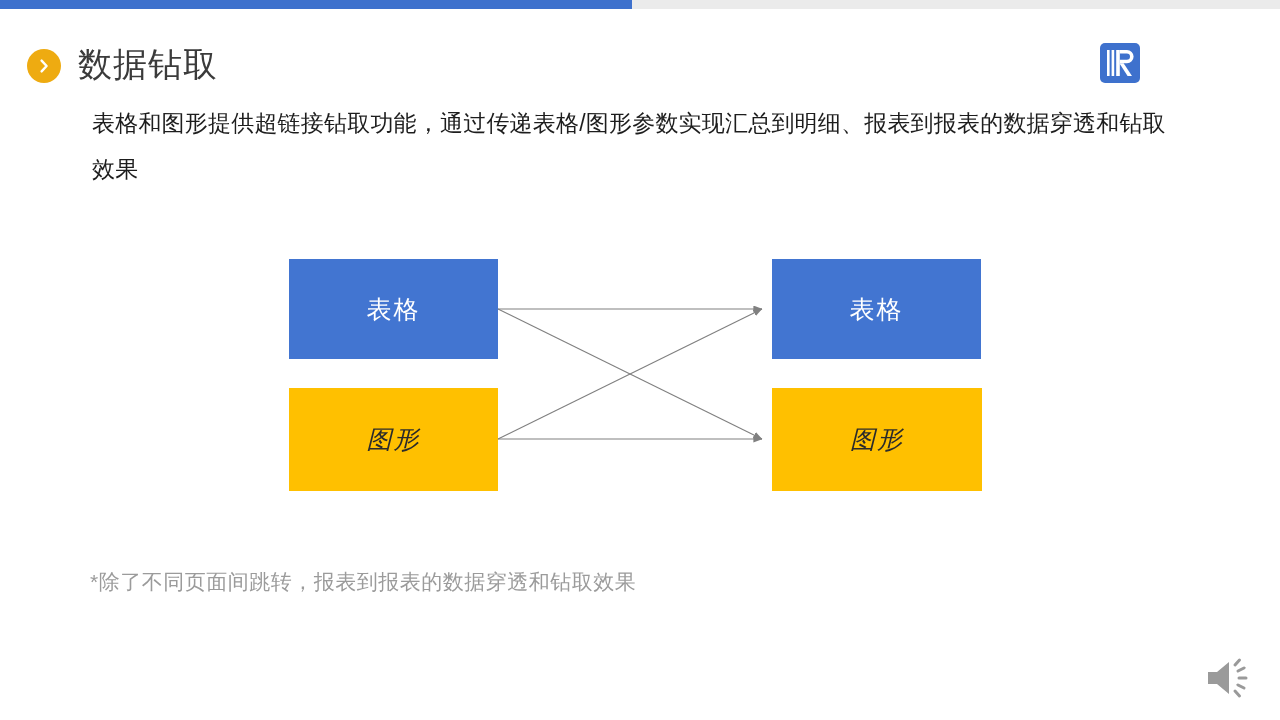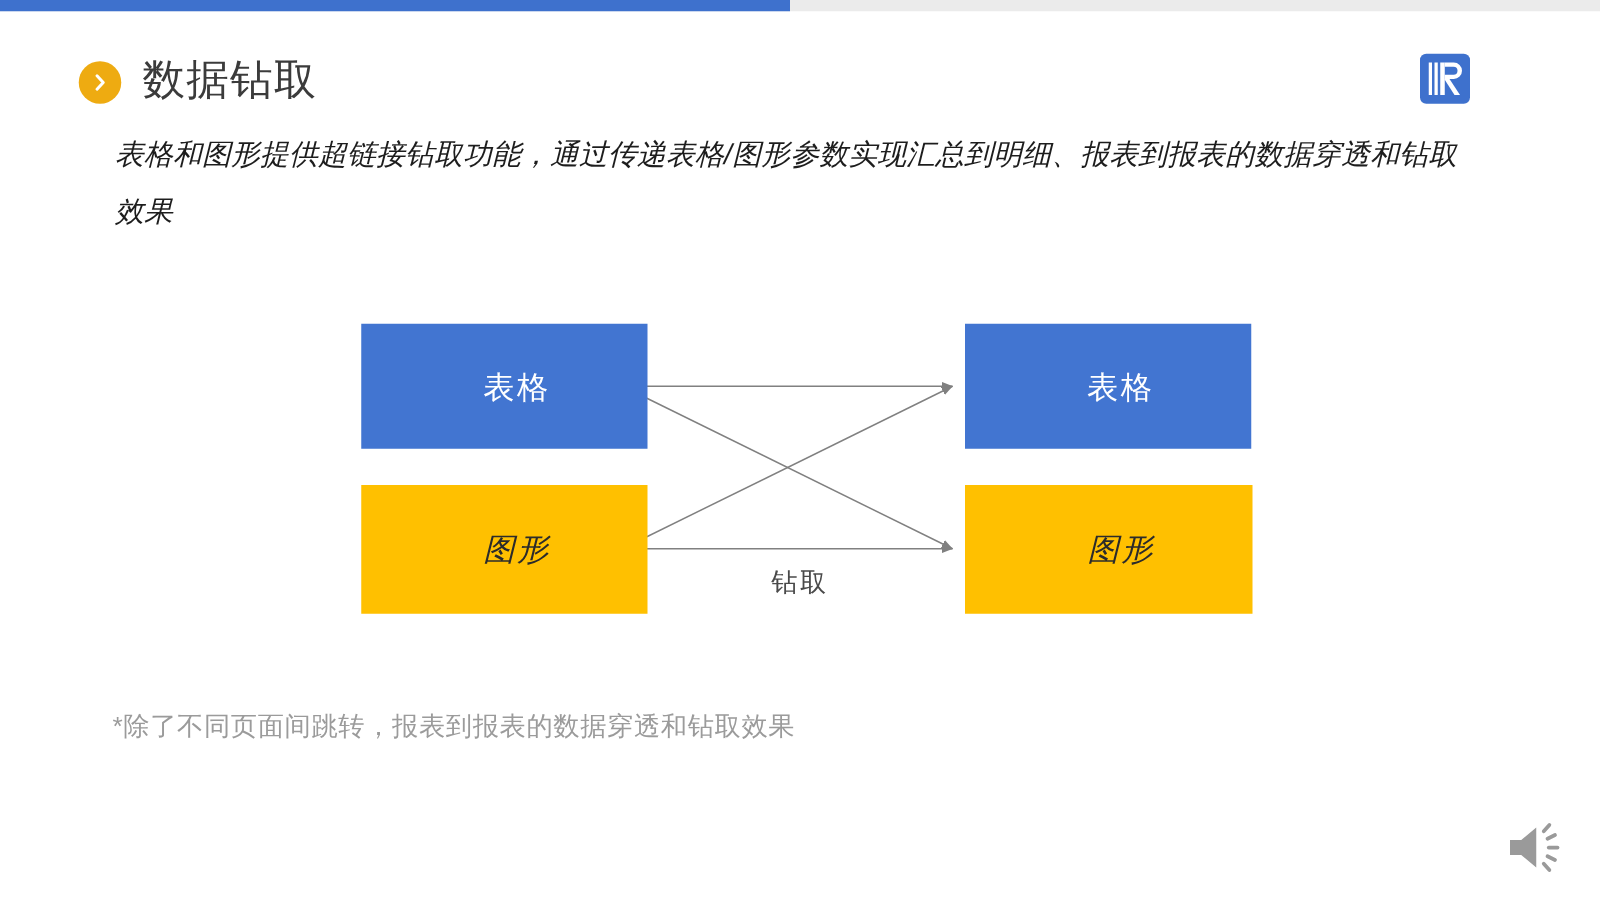--- a/index.html
+++ b/index.html
@@ -31,21 +31,20 @@
     width: 632px;
     background: #3e71cd;
   }
 
   
   #slide-header {
     position: absolute;
     left: 0; top: 9px;
     width: 1172px;
     height: 78px;
-    margin-left: 36px;
   }
   #title-bullet {
     position: absolute;
     left: 27px; top: 40px;
     width: 34px; height: 34px;
     border-radius: 50%;
     background: #eeab11;
     display: flex;
     align-items: center;
     justify-content: center;
@@ -70,42 +69,40 @@
 
   
   #lead-paragraph {
     position: absolute;
     left: 92px; top: 100px;
     width: 1095px;
     font-size: 23px;
     line-height: 46px;
     color: #1d1d1d;
     letter-spacing: 0.2px;
-    font-style: italic;
   }
 
   
   #diagram {
     position: absolute;
     left: 0; top: 230px;
     width: 1280px;
     height: 290px;
   }
   #diagram-svg {
     position: absolute;
     left: 0; top: 0;
   }
   .node-box {
     position: absolute;
     display: flex;
     align-items: center;
     justify-content: center;
     font-size: 25px;
     letter-spacing: 2px;
-    padding-left: 20px;
   }
   .node-box.blue { background: #4275d1; color: #ffffff; }
   .node-box.amber { background: #ffc000; color: #2b2b2b; font-style: italic; }
 
   #node-table-left  { left: 289px; top: 29px;  width: 209px; height: 100px; }
   #node-table-right { left: 772px; top: 29px;  width: 209px; height: 100px; }
   #node-chart-left  { left: 289px; top: 158px; width: 209px; height: 103px; }
   #node-chart-right { left: 772px; top: 158px; width: 210px; height: 103px; }
 
   #edge-label {
@@ -186,21 +183,20 @@
   </svg>
 
   <div class="node-box blue" id="node-table-left">表格</div>
 
   <div class="node-box amber" id="node-chart-left">图形</div>
 
   <div class="node-box blue" id="node-table-right">表格</div>
 
   <div class="node-box amber" id="node-chart-right">图形</div>
 
-  <div id="edge-label">钻取</div>
 </div>
 
 <div id="footnote">*除了不同页面间跳转，报表到报表的数据穿透和钻取效果</div>
 
 <div id="speaker-icon">
   <svg width="56" height="44" viewBox="0 0 56 44" aria-hidden="true">
     <path d="M6 16 H15 L27 6 V38 L15 28 H6 Z" fill="#9a9a9a"></path>
     <g stroke="#9a9a9a" stroke-width="3" stroke-linecap="round" fill="none">
       <path d="M33 9   L37.5 4"></path>
       <path d="M36 15  L42 12"></path>

